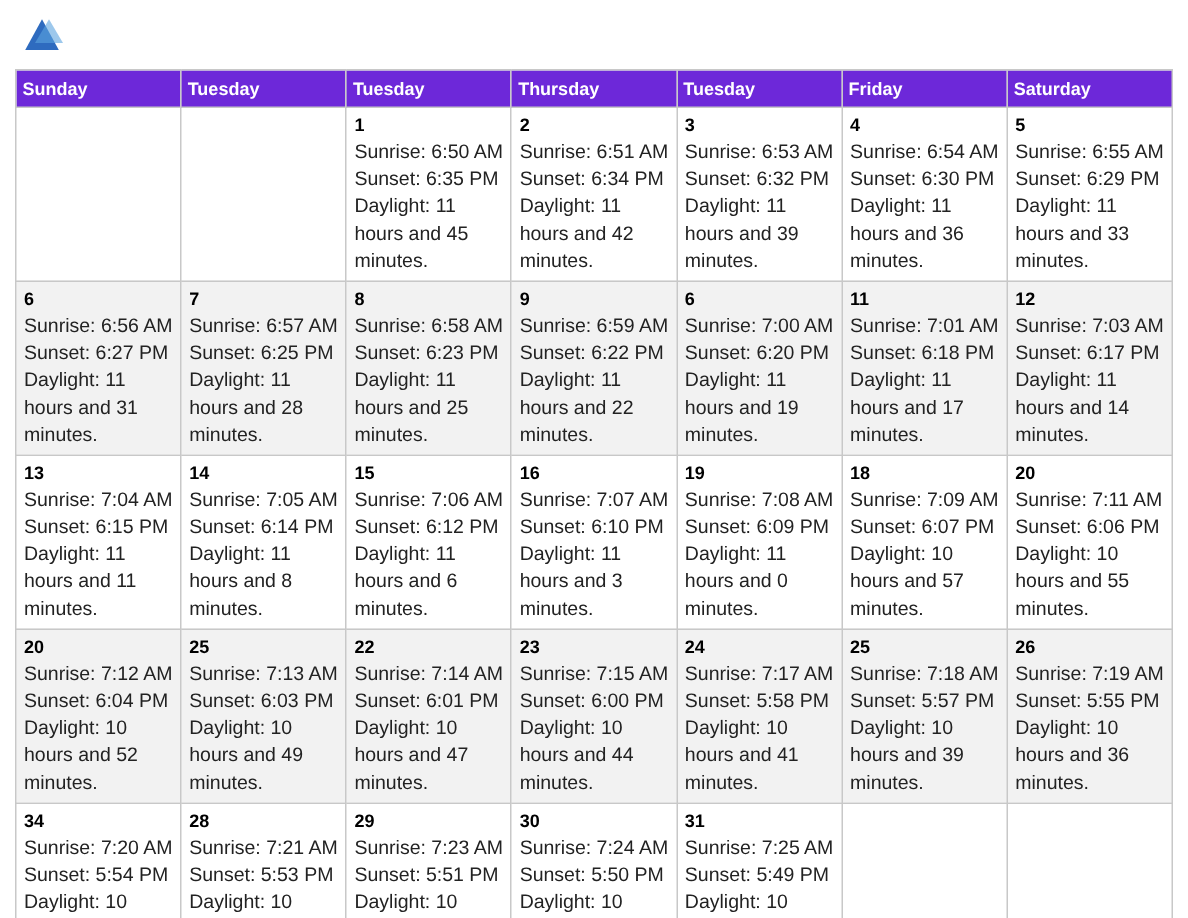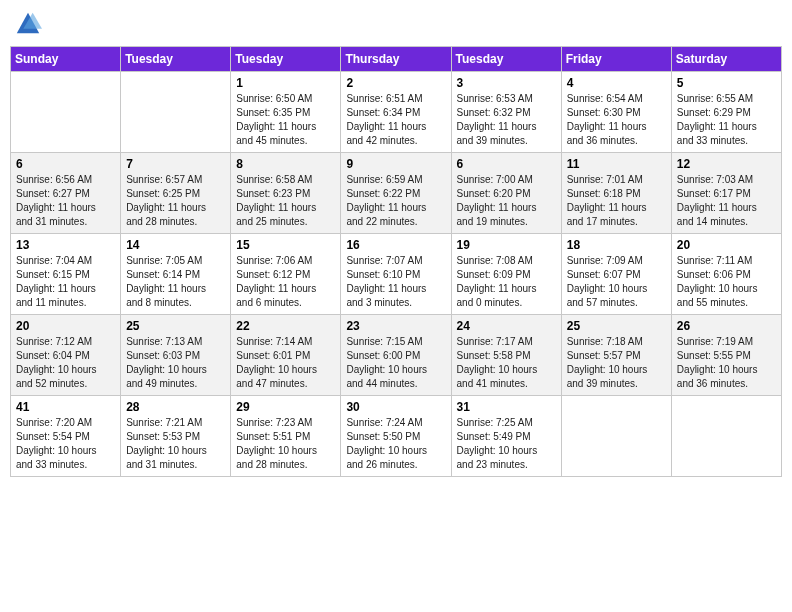--- a/index.html
+++ b/index.html
@@ -76,21 +76,21 @@
     .calendar tr:nth-child(odd) td {
       background: #fff;
     }
     .day-num {
       font-weight: bold;
       font-size: 12px;
       margin-bottom: 2px;
       display: block;
     }
     .day-info {
-      font-size: 10px;
+      font-size: 13px;
       color: #222;
       line-height: 1.4;
     }
     .empty-cell {
       background: #fff !important;
     }
   </style>
 </head>
 <body>
 
@@ -233,21 +233,21 @@
           <span class="day-num">25</span>
           <div class="day-info">Sunrise: 7:18 AM<br>Sunset: 5:57 PM<br>Daylight: 10 hours and 39 minutes.</div>
         </td>
         <td>
           <span class="day-num">26</span>
           <div class="day-info">Sunrise: 7:19 AM<br>Sunset: 5:55 PM<br>Daylight: 10 hours and 36 minutes.</div>
         </td>
       </tr>
       <tr>
         <td>
-          <span class="day-num">41</span>
+          <span class="day-num">34</span>
           <div class="day-info">Sunrise: 7:20 AM<br>Sunset: 5:54 PM<br>Daylight: 10 hours and 33 minutes.</div>
         </td>
         <td>
           <span class="day-num">28</span>
           <div class="day-info">Sunrise: 7:21 AM<br>Sunset: 5:53 PM<br>Daylight: 10 hours and 31 minutes.</div>
         </td>
         <td>
           <span class="day-num">29</span>
           <div class="day-info">Sunrise: 7:23 AM<br>Sunset: 5:51 PM<br>Daylight: 10 hours and 28 minutes.</div>
         </td>

